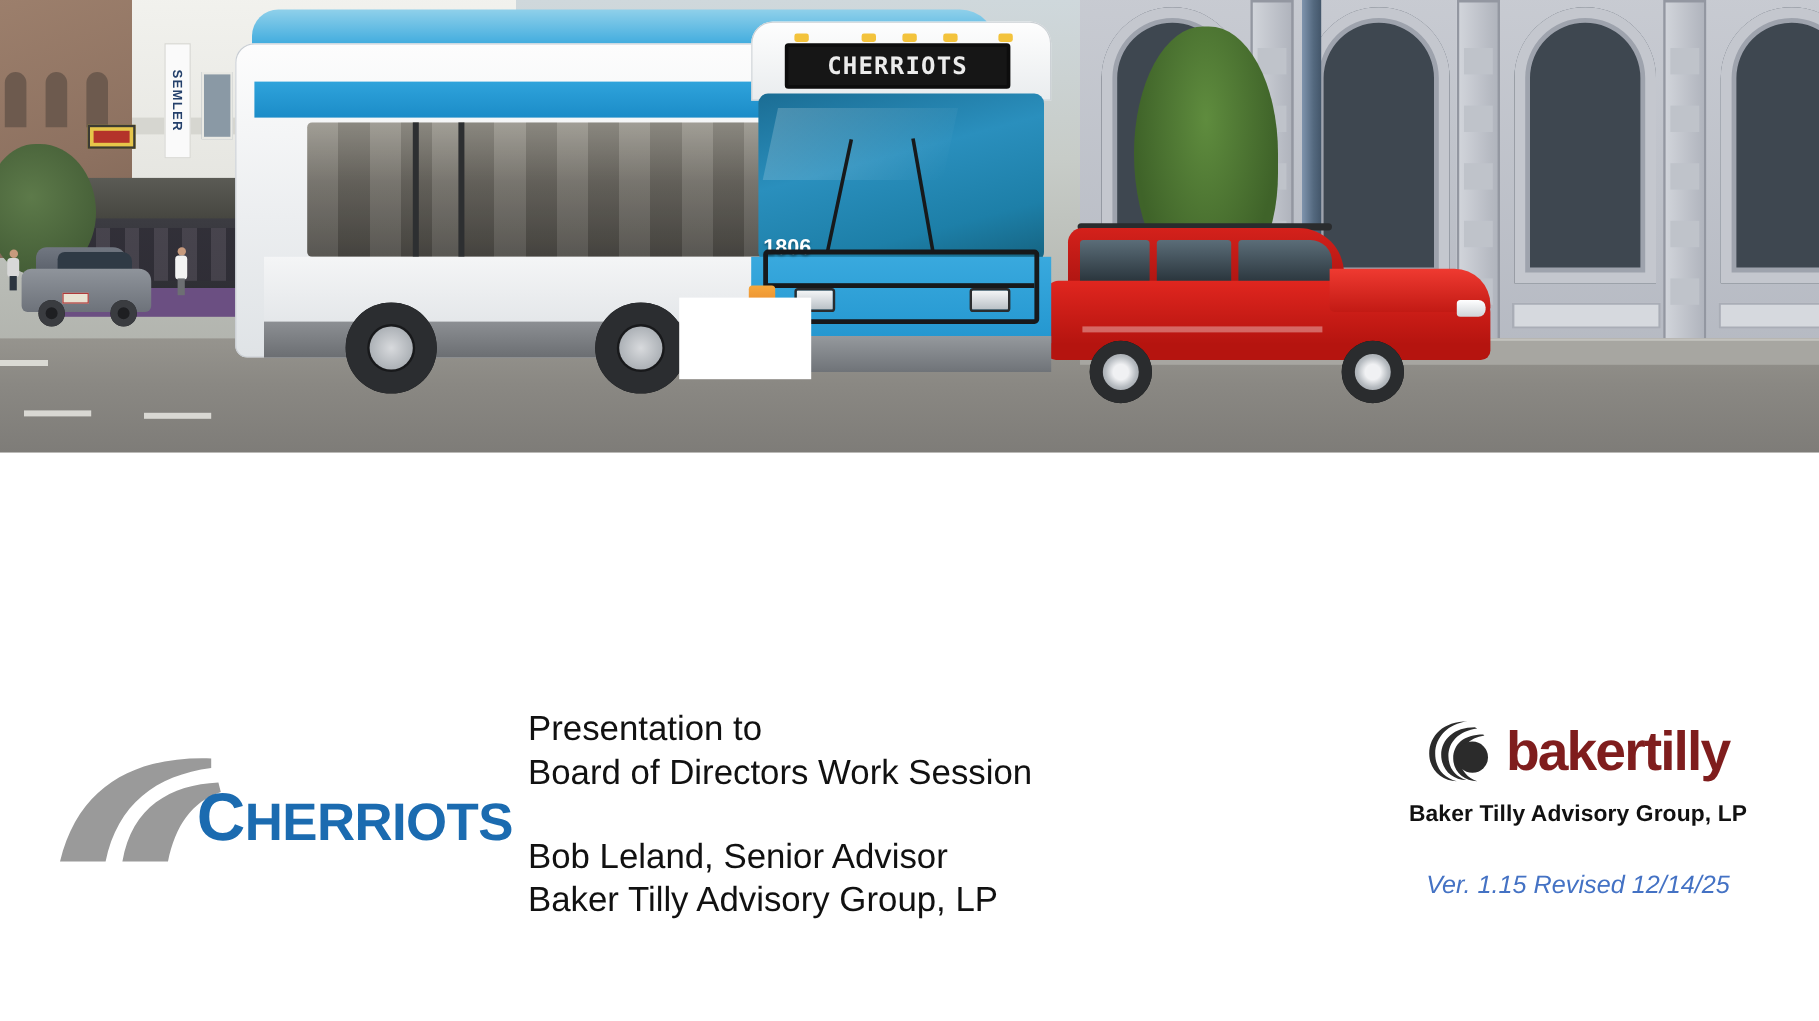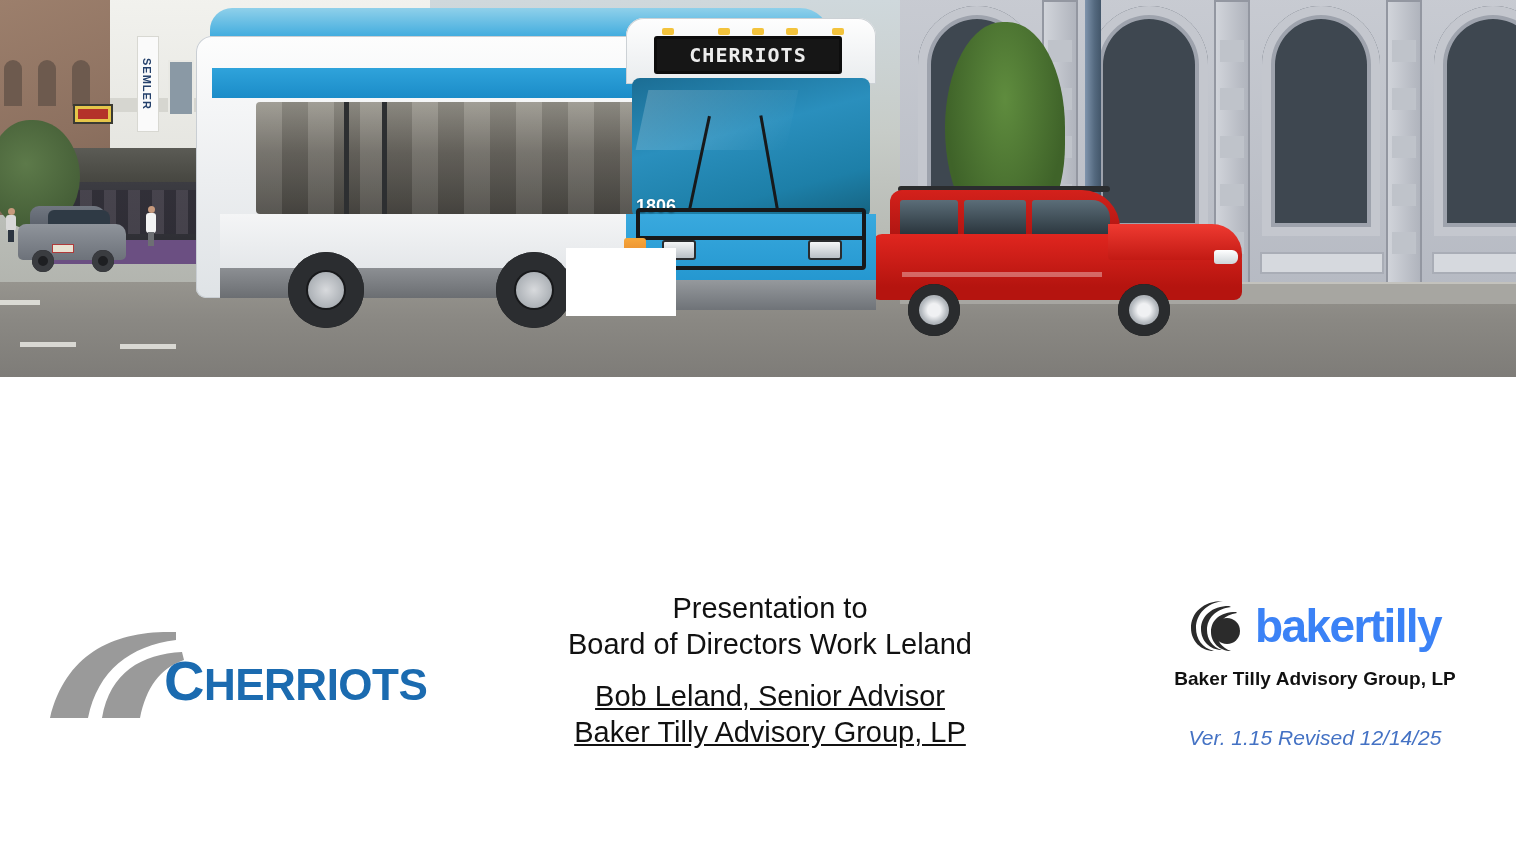--- a/index.html
+++ b/index.html
@@ -135,36 +135,36 @@
     font-stretch:condensed; transform:scaleX(.88); transform-origin:center;
     letter-spacing:.2px; text-align:center; white-space:nowrap;
   }
 
   
   .lower{position:absolute;left:0;top:568px;width:1516px;height:283px;background:#fff;}
 
   
   .center-text{
     position:absolute; left:440px; top:22px; width:660px;
-    text-align:center; color:#111;
+    text-align:left; color:#111;
     font-size:29px; line-height:36px; font-weight:400;
   }
-  .center-text .grp2{ margin-top:16px;text-decoration:underline; }
+  .center-text .grp2{ margin-top:34px; }
 
   
   .cherriots{position:absolute;left:44px;top:58px;width:345px;height:96px;}
   .ch-mark{position:absolute;left:0;top:0;width:148px;height:96px;}
   .ch-text{position:absolute;left:120px;top:22px;color:#1b6bb0;font-weight:700;font-size:44px;letter-spacing:-.5px;
            font-family:"Liberation Sans",sans-serif;}
   .ch-text .cap{font-size:56px;}
 
   
   .bt{position:absolute;left:1140px;top:28px;width:350px;text-align:center;}
   .bt-logo{display:flex;align-items:center;justify-content:center;gap:10px;height:60px;}
-  .bt-word{color:#3b82f6;font-size:46px;font-weight:700;letter-spacing:-1.6px;line-height:46px;
+  .bt-word{color:#7f1d1d;font-size:46px;font-weight:700;letter-spacing:-1.6px;line-height:46px;
            font-family:"Liberation Sans",sans-serif;}
   .bt-sub{margin-top:12px;color:#111;font-size:19px;font-weight:700;letter-spacing:.1px;}
   .bt-ver{margin-top:36px;color:#4472c4;font-size:21px;font-style:italic;font-weight:400;}
 </style>
 </head>
 <body>
 
 <div class="slide">
 
   <div class="photo">
@@ -301,21 +301,21 @@
     <div class="cherriots">
       <svg class="ch-mark" viewBox="0 0 148 96">
         <path d="M132 6 C72 4, 22 26, 6 92 L44 92 C54 44, 86 20, 132 14 Z" fill="#9a9a9a"></path>
         <path d="M138 26 C98 28, 66 46, 58 92 L96 92 C102 62, 116 42, 140 34 Z" fill="#9a9a9a"></path>
       </svg>
       <div class="ch-text"><span class="cap">C</span><span>HERRIOTS</span></div>
     </div>
 
     <div class="center-text">
       <div>Presentation to</div>
-      <div>Board of Directors Work Leland</div>
+      <div>Board of Directors Work Session</div>
       <div class="grp2">
         <div>Bob Leland, Senior Advisor</div>
         <div>Baker Tilly Advisory Group, LP</div>
       </div>
     </div>
 
     <div class="bt">
       <div class="bt-logo">
         <svg width="56" height="54" viewBox="0 0 56 54">
           <path d="M34 2 C14 2, 2 14, 2 29 C2 42, 12 52, 25 52 C13 49, 7 40, 7 29 C7 15, 18 4, 34 2 Z" fill="#2b2b2b"></path>

